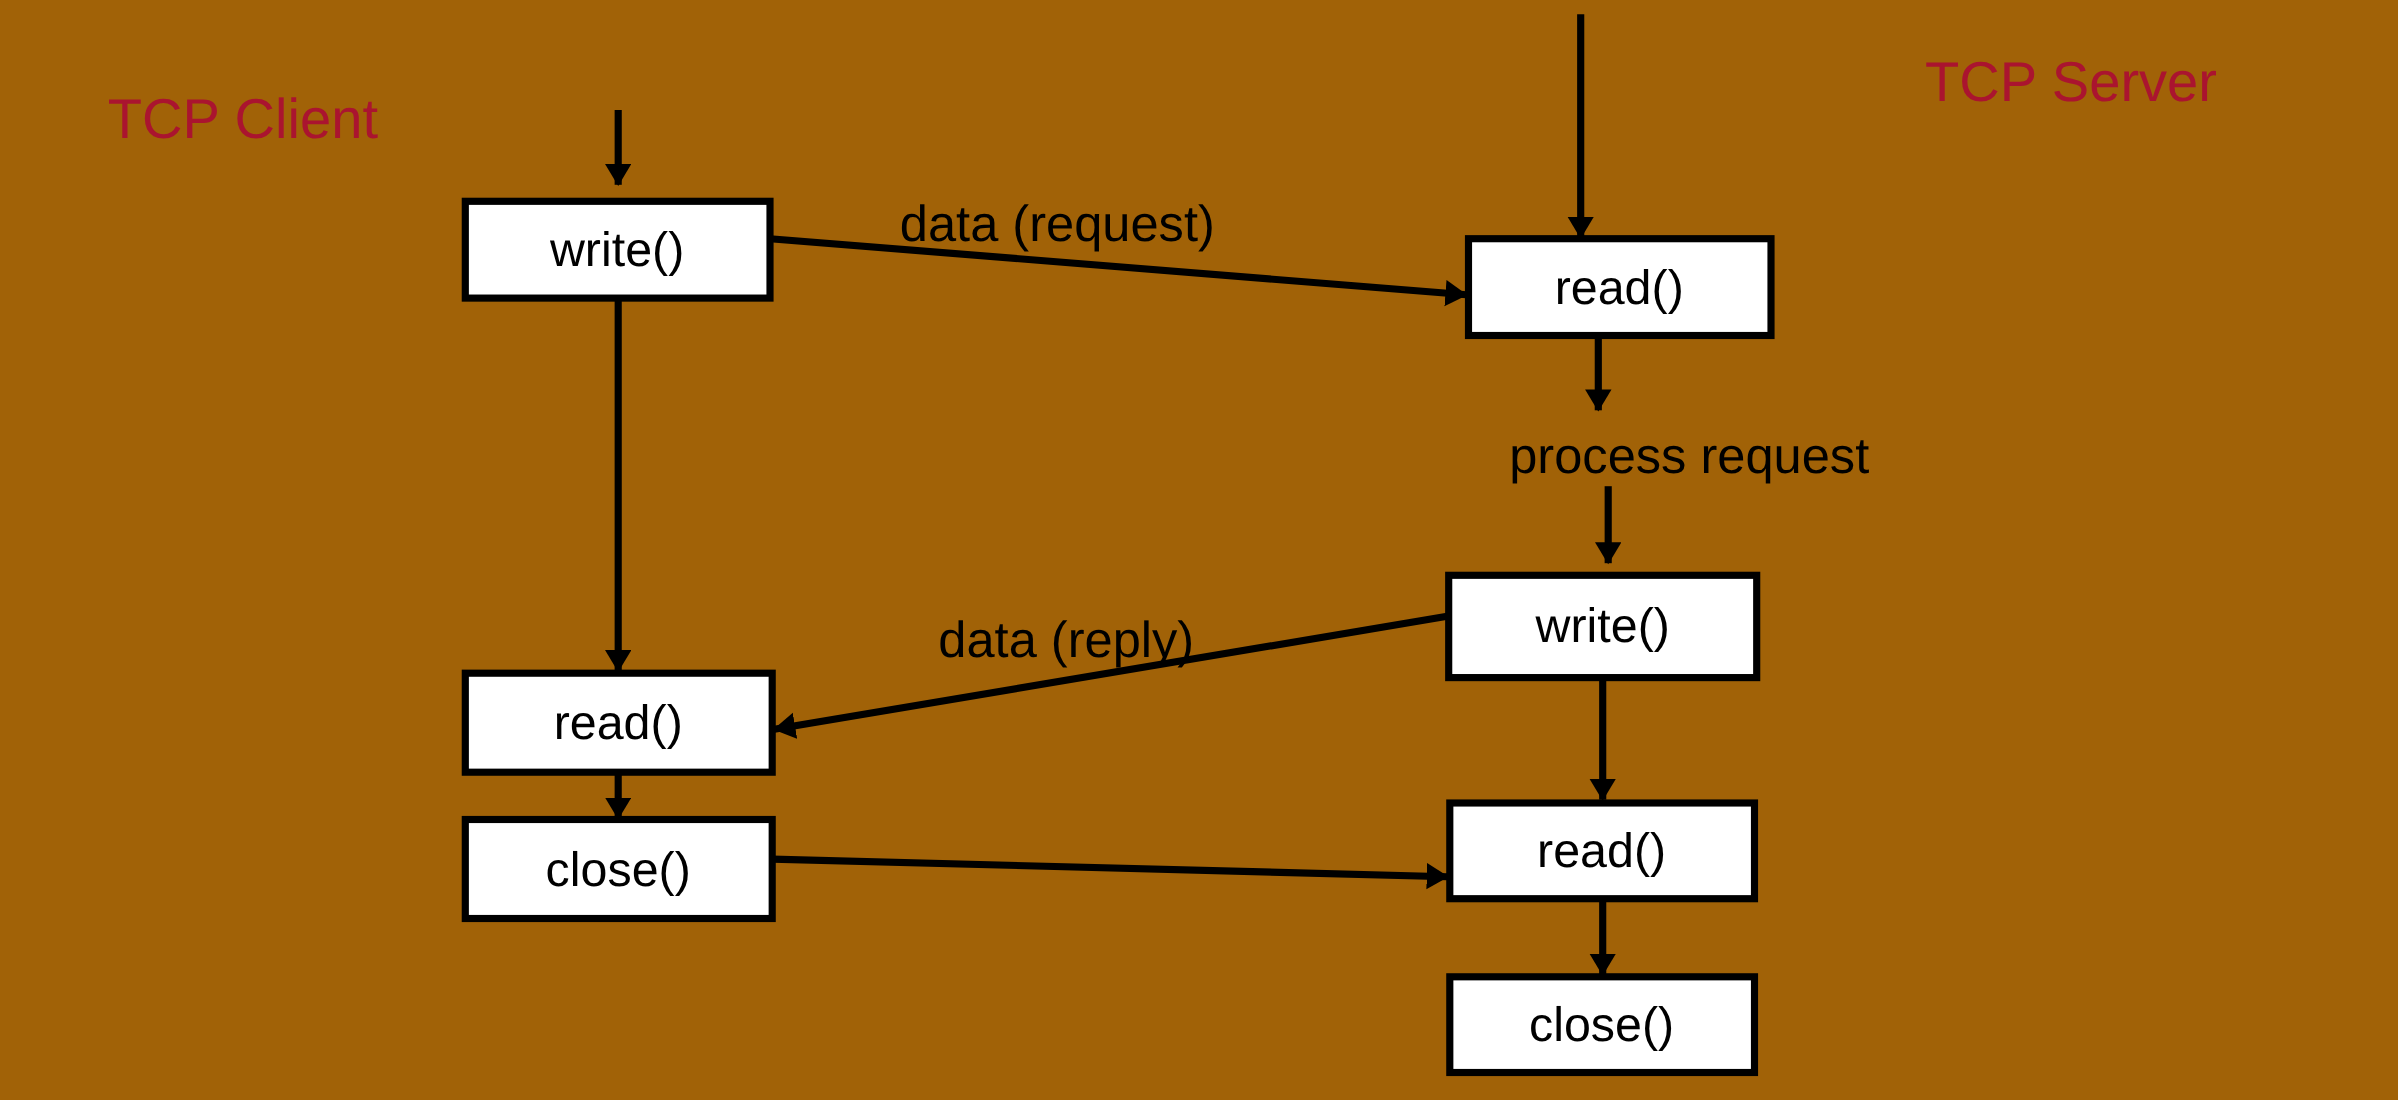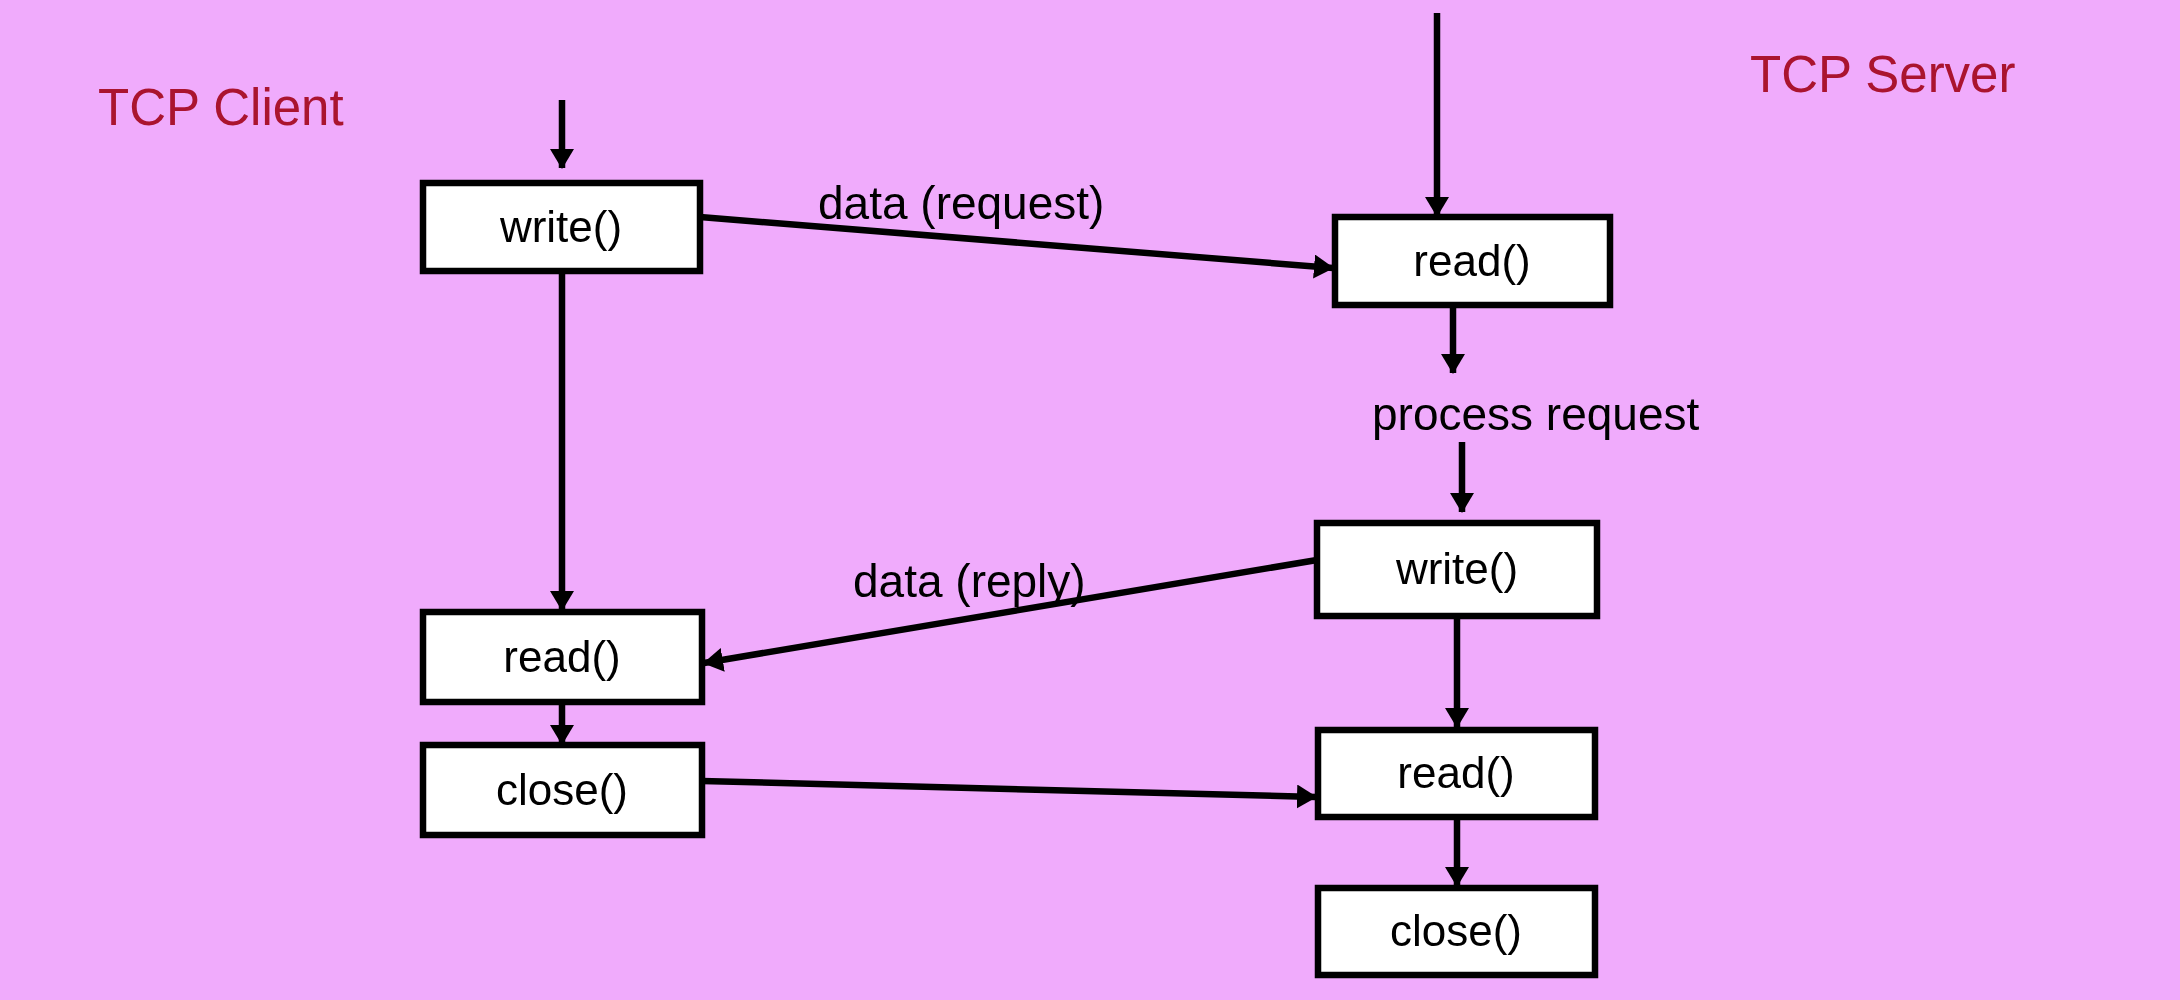--- a/index.html
+++ b/index.html
@@ -4,21 +4,21 @@
 <style>
   html, body {
     margin: 0;
     padding: 0;
     background: #ffffff;
   }
   .stage {
     position: relative;
     width: 2180px;
     height: 1000px;
-    background: #f0abfc;
+    background: #a16207;
     overflow: hidden;
   }
   svg { display: block; }
   svg text {
     font-family: "Liberation Sans", sans-serif;
   }
   .title-label {
     font-size: 51px;
   }
   .edge-label {

